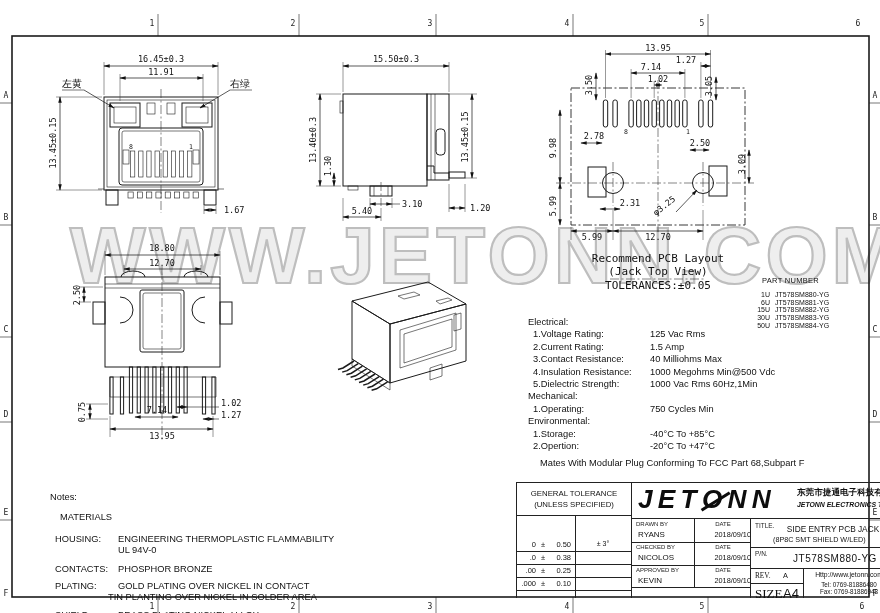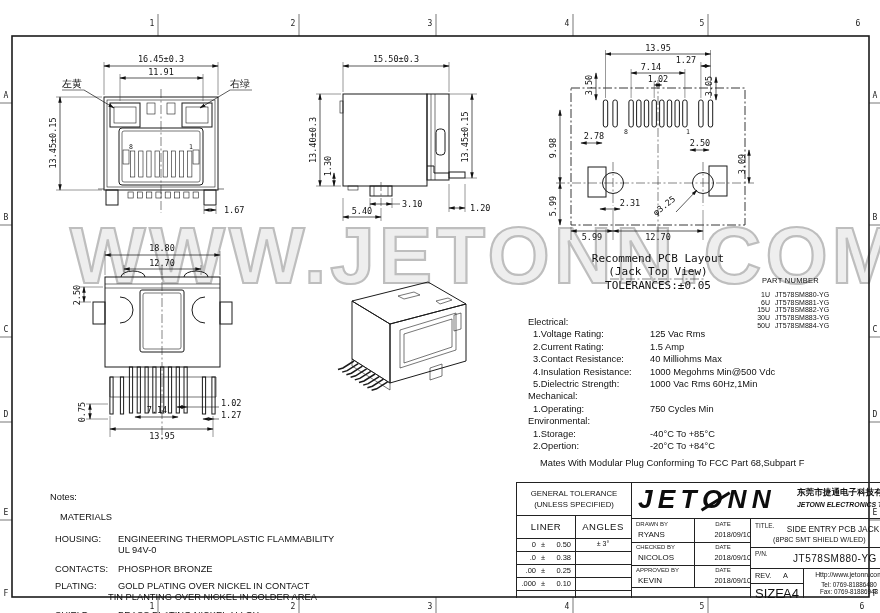--- a/index.html
+++ b/index.html
@@ -65,21 +65,21 @@
   .rcol{left:233px;top:36px;width:144px;height:79px;border-left:1px solid #222;}
   .title-cell{position:absolute;left:0;top:0;width:144px;height:28px;border-bottom:1px solid #222;}
   .lbl6{position:absolute;left:4px;top:3px;font-size:6.5px;color:#222;}
   .tt1{position:absolute;left:22px;top:5px;width:120px;text-align:center;font-size:8.3px;white-space:nowrap;}
   .tt2{position:absolute;left:22px;top:16px;width:120px;text-align:left;font-size:7.2px;white-space:nowrap;}
   .pn-cell{position:absolute;left:0;top:28px;width:144px;height:21px;border-bottom:1px solid #222;}
   .pn-v{position:absolute;left:24px;top:6px;width:120px;text-align:center;font-size:10px;letter-spacing:.5px;}
   .revsize{position:absolute;left:0;top:49px;width:52px;height:30px;border-right:1px solid #222;}
   .rev-r{position:absolute;left:0;top:0;width:52px;height:15px;border-bottom:1px solid #222;font-size:7.3px;}
   .size-r{position:absolute;left:0;top:15px;width:52px;height:15px;font-size:13px;}
-  .rv-l{position:absolute;left:4px;top:3px;} .rv-v{position:absolute;left:32px;top:3px;}
+  .rv-l{position:absolute;left:4px;top:3px;font-family:Liberation Serif, serif;} .rv-v{position:absolute;left:32px;top:3px;}
   .contact{position:absolute;left:52px;top:49px;width:92px;height:30px;text-align:center;}
   .ct-web{font-size:6.8px;margin-top:3px;} .ct-tel{font-size:6.3px;margin-top:3px;} .ct-fax{font-size:6.3px;}
 </style>
 </head>
 <body>
 
 <div class="sheet">
 
 <svg width="880" height="613" viewBox="0 0 880 613" style="position:absolute;left:0;top:0;">
   <defs>
@@ -476,21 +476,21 @@
       </div>
     <div class="sp-row">
         <span class="sp-label sec">Environmental:</span>
       </div>
     <div class="sp-row">
         <span class="sp-label">1.Storage:</span>
         <span class="sp-val">-40°C To +85°C</span>
       </div>
     <div class="sp-row">
         <span class="sp-label">2.Opertion:</span>
-        <span class="sp-val">-20°C To +84°C</span>
+        <span class="sp-val">-20°C To +47°C</span>
       </div>
     <div class="sp-footer">Mates With Modular Plug Conforming To FCC Part 68,Subpart F</div>
   </div>
 
   <div class="abs" style="left:48px;top:462px;width:440px;height:135px;">
     <span class="nt" style="left:2px;top:2px;">Notes:</span>
     <span class="nt" style="left:12px;top:22px;">MATERIALS</span>
     <span class="nt" style="left:7px;top:44px;">HOUSING:</span>
     <span class="nt" style="left:70px;top:44px;">ENGINEERING THERMOPLASTIC FLAMMABILITY</span>
     <span class="nt" style="left:70px;top:55px;text-align:right;">UL 94V-0</span>
@@ -503,24 +503,20 @@
     <span class="nt" style="left:70px;top:120px;">BRASS PLATING NICKEL ALLOY</span>
   </div>
 
   <div class="tb">
     <div class="cell tol-head">
       <div>GENERAL TOLERANCE</div>
       <div>(UNLESS SPECIFIED)</div>
     </div>
     <div class="cell tol-grid">
       <div class="tol-div"></div>
-      <div class="tol-hrow">
-        <span class="tol-hl">LINER</span>
-        <span class="tol-ha">ANGLES</span>
-      </div>
       <div class="tol-row" style="top:22px;">
         <span class="tol-d">0</span>
         <span class="tol-pm">±</span>
         <span class="tol-v">0.50</span>
         <span class="tol-a">± 3°</span>
       </div>
       <div class="tol-row" style="top:35px;">
         <span class="tol-d">.0</span>
         <span class="tol-pm">±</span>
         <span class="tol-v">0.38</span>

